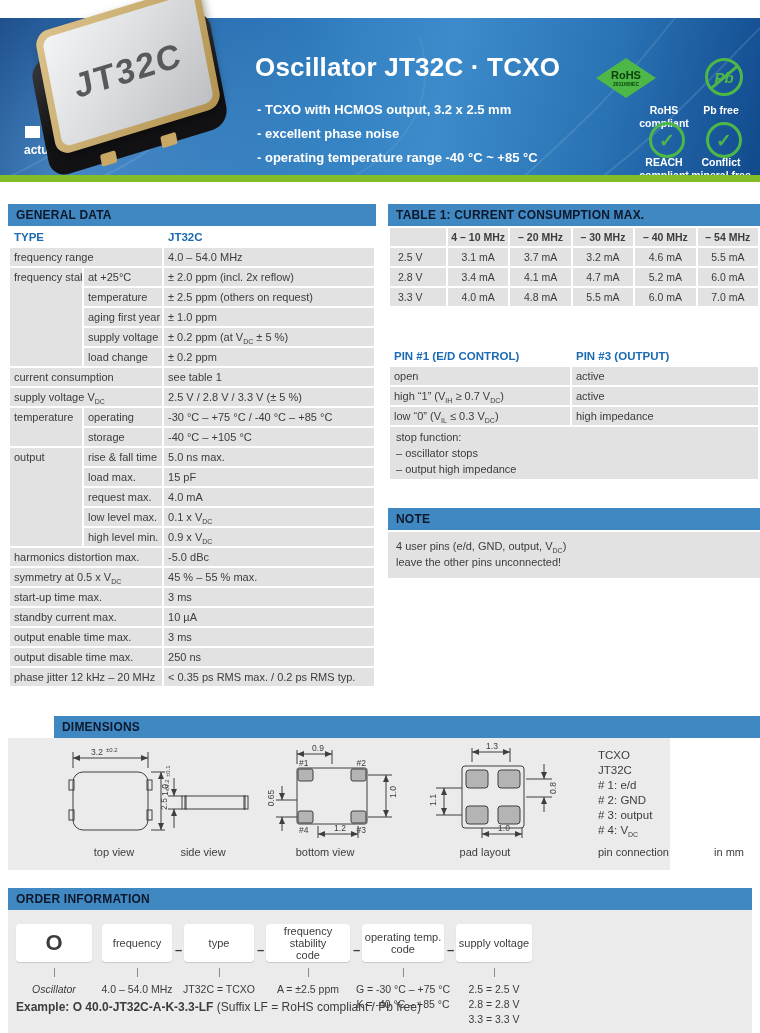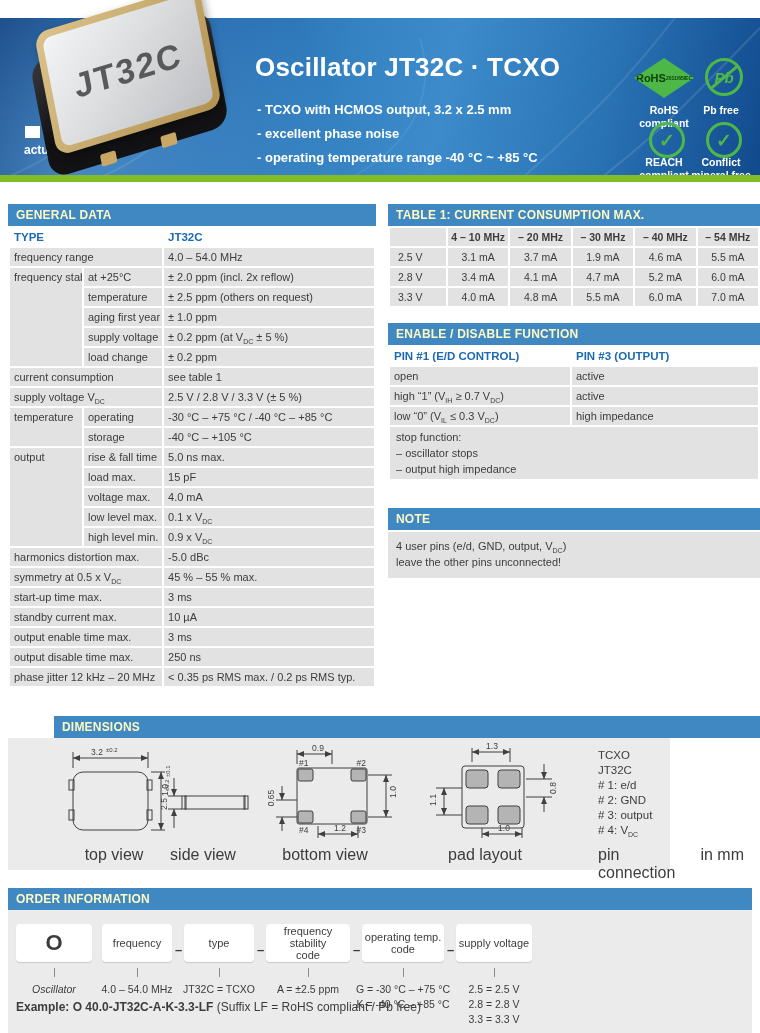--- a/index.html
+++ b/index.html
@@ -21,47 +21,47 @@
   .chip-face{position:absolute;inset:7px;border-radius:9px;
              background:linear-gradient(135deg,#f3f4f5 0%,#dcdee0 45%,#bdbfc2 100%);
              display:flex;align-items:center;justify-content:center;}
   .chip-face span{font-size:34px;font-weight:bold;color:#58595b;letter-spacing:2px;}
   .actual-size-square{position:absolute;left:25px;top:126px;width:15px;height:12px;background:#fff;}
   .actual-size-label{position:absolute;left:24px;top:143px;color:#fff;font-size:12px;font-weight:bold;}
   .hero-title{position:absolute;left:255px;top:34px;color:#fff;font-size:26px;font-weight:bold;letter-spacing:.2px;}
   .hero-bullets{position:absolute;left:257px;top:80px;color:#fff;font-size:13px;font-weight:600;line-height:24px;}
   
   .badge-label{position:absolute;color:#fff;font-size:10.5px;font-weight:bold;text-align:center;white-space:pre-line;line-height:13px;}
-  .rohs-diamond{position:absolute;left:634px;top:40px;width:60px;height:40px;background:#4db748;
-                clip-path:polygon(50% 0,100% 50%,50% 100%,0 50%);display:flex;flex-direction:row;
+  .rohs-diamond{position:absolute;left:596px;top:40px;width:60px;height:40px;background:#4db748;
+                clip-path:polygon(50% 0,100% 50%,50% 100%,0 50%);display:flex;flex-direction:column;
                 align-items:center;justify-content:center;color:#083a06;}
   .rohs-diamond .l1{font-size:11px;font-weight:bold;line-height:11px;color:#0c3d0a;}
   .rohs-diamond .l2{font-size:5px;font-weight:bold;}
   .pb-circle{position:absolute;left:705px;top:40px;width:32px;height:32px;border:3px solid #4db748;border-radius:50%;
              color:#4db748;display:flex;align-items:center;justify-content:center;font-weight:bold;font-size:15px;font-style:italic;}
   .pb-circle:after{content:"";position:absolute;width:36px;height:3px;background:#4db748;transform:rotate(-40deg);}
   .check-circle{position:absolute;width:30px;height:30px;border:3px solid #4db748;border-radius:50%;color:#4db748;
                 display:flex;align-items:center;justify-content:center;font-size:19px;font-weight:bold;}
   
-  .bar{position:absolute;height:22px;background:#3f88c2;color:#fef9c3;font-size:12px;font-weight:bold;
+  .bar{position:absolute;height:22px;background:#3f88c2;color:#0f172a;font-size:12px;font-weight:bold;
        line-height:22px;padding-left:8px;box-sizing:border-box;letter-spacing:.2px;}
   .tbl{position:absolute;border-collapse:separate;border-spacing:2px;table-layout:fixed;}
   .tbl td{background:#e2e2e3;font-size:11px;line-height:16px;padding:1px 4px;color:#3c3c3c;
           white-space:nowrap;overflow:hidden;vertical-align:middle;}
   .tbl td.grp{vertical-align:top;}
   .tbl td.head{background:#fff;color:#1b6ab2;font-weight:bold;font-size:11.5px;}
   .tbl td.t1h{font-weight:bold;text-align:center;font-size:10.5px;padding:1px 1px;}
   .tbl td.t1c{text-align:center;font-size:10.5px;padding:1px 1px;}
   .tbl td.t1l{font-size:10.5px;padding-left:8px;}
   .tbl td.stop{white-space:pre-line;line-height:16px;padding:2px 6px;}
   sub{font-size:7px;line-height:0;}
   .note-box{position:absolute;background:#e2e2e3;font-size:11px;line-height:16px;padding:6px 8px;box-sizing:border-box;}
   
   .panel{position:absolute;background:#ebebeb;}
-  .view-label{position:absolute;font-size:16px;text-align:center;}
+  .view-label{position:absolute;font-size:11px;text-align:center;}
   .pin-lines{position:absolute;font-size:11.5px;line-height:15px;}
   .dim-svg{position:absolute;}
   .dim-svg line, .dim-svg rect, .dim-svg path{stroke:#3f3f3f;fill:none;stroke-width:1;}
   .dim-svg rect.pad{fill:#b4b4b5;}
   .dim-svg polygon{fill:#3f3f3f;stroke:none;}
   .dim-svg text{fill:#3c3c3c;font-size:8.5px;stroke:none;font-family:"Liberation Sans",sans-serif;}
   .dim-svg text.tol{font-size:6px;}
   
   .obox{position:absolute;background:#fff;border-radius:4px;height:38px;display:flex;align-items:center;
         justify-content:center;text-align:center;font-size:11px;line-height:12px;white-space:pre-line;
@@ -189,21 +189,21 @@
     <tr>
           <td class="grp" rowspan="5">output</td>
           <td>rise &amp; fall time</td>
           <td>5.0 ns max.</td>
         </tr>
     <tr>
           <td>load max.</td>
           <td>15 pF</td>
         </tr>
     <tr>
-          <td>voltage max.</td>
+          <td>request max.</td>
           <td>4.0 mA</td>
         </tr>
     <tr>
           <td>low level max.</td>
           <td>0.1 x V<sub>DC</sub></td>
         </tr>
     <tr>
           <td>high level min.</td>
           <td>0.9 x V<sub>DC</sub></td>
         </tr>
@@ -254,21 +254,21 @@
       <td class="t1h">4 – 10 MHz</td>
       <td class="t1h">– 20 MHz</td>
       <td class="t1h">– 30 MHz</td>
       <td class="t1h">– 40 MHz</td>
       <td class="t1h">– 54 MHz</td>
     </tr>
     <tr>
       <td class="t1l">2.5 V</td>
       <td class="t1c">3.1 mA</td>
       <td class="t1c">3.7 mA</td>
-      <td class="t1c">1.9 mA</td>
+      <td class="t1c">3.2 mA</td>
       <td class="t1c">4.6 mA</td>
       <td class="t1c">5.5 mA</td>
     </tr>
     <tr>
       <td class="t1l">2.8 V</td>
       <td class="t1c">3.4 mA</td>
       <td class="t1c">4.1 mA</td>
       <td class="t1c">4.7 mA</td>
       <td class="t1c">5.2 mA</td>
       <td class="t1c">6.0 mA</td>
@@ -277,21 +277,20 @@
       <td class="t1l">3.3 V</td>
       <td class="t1c">4.0 mA</td>
       <td class="t1c">4.8 mA</td>
       <td class="t1c">5.5 mA</td>
       <td class="t1c">6.0 mA</td>
       <td class="t1c">7.0 mA</td>
     </tr>
   </tbody>
     </table>
 
-  <div class="bar" style="left:388px;top:323px;width:372px;">ENABLE / DISABLE FUNCTION</div>
   <table class="tbl" style="left:388px;top:345px;width:372px;">
     <colgroup>
         <col style="width:180px">
         <col>
       </colgroup>
     <tbody>
         <tr>
       <td class="head">PIN #1 (E/D CONTROL)</td>
       <td class="head">PIN #3 (OUTPUT)</td>
     </tr>

